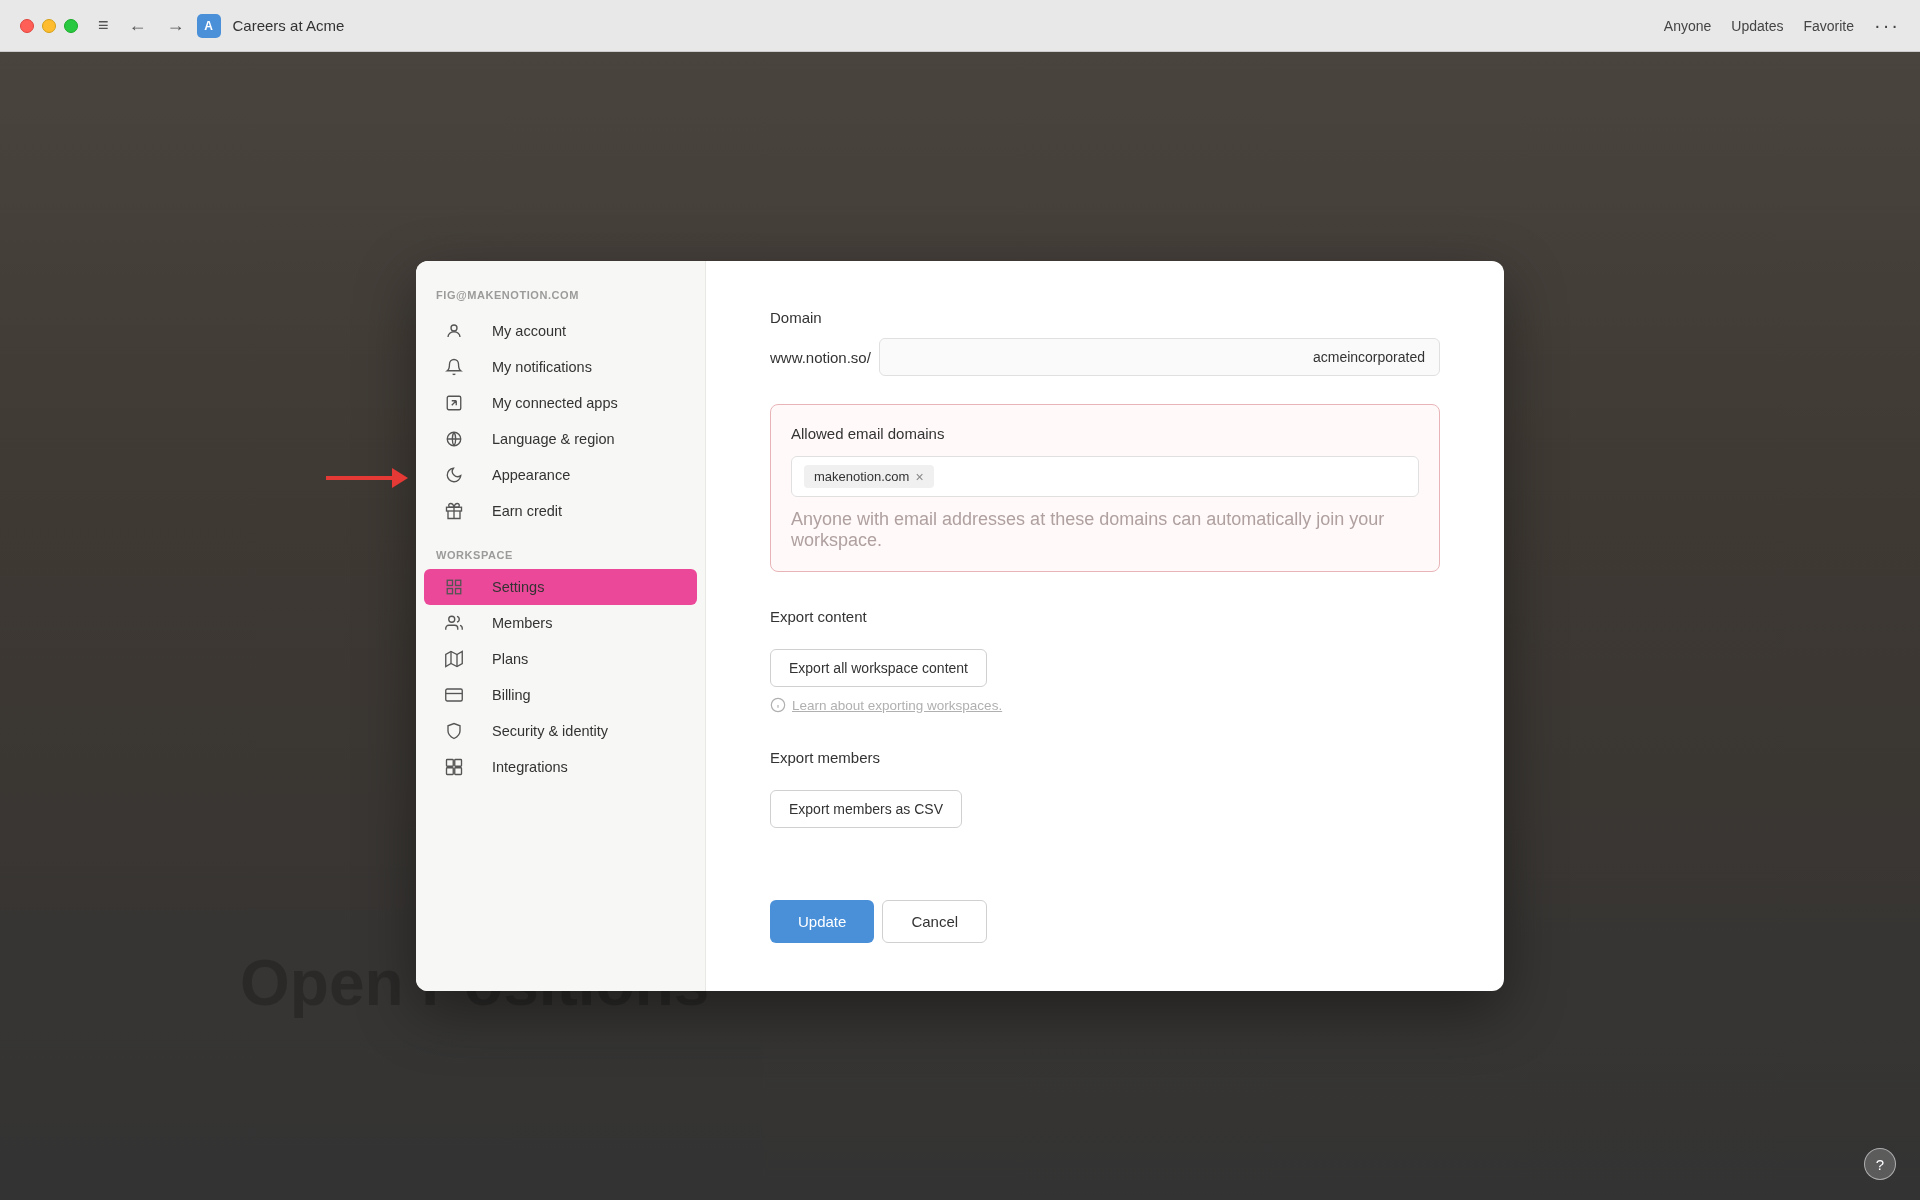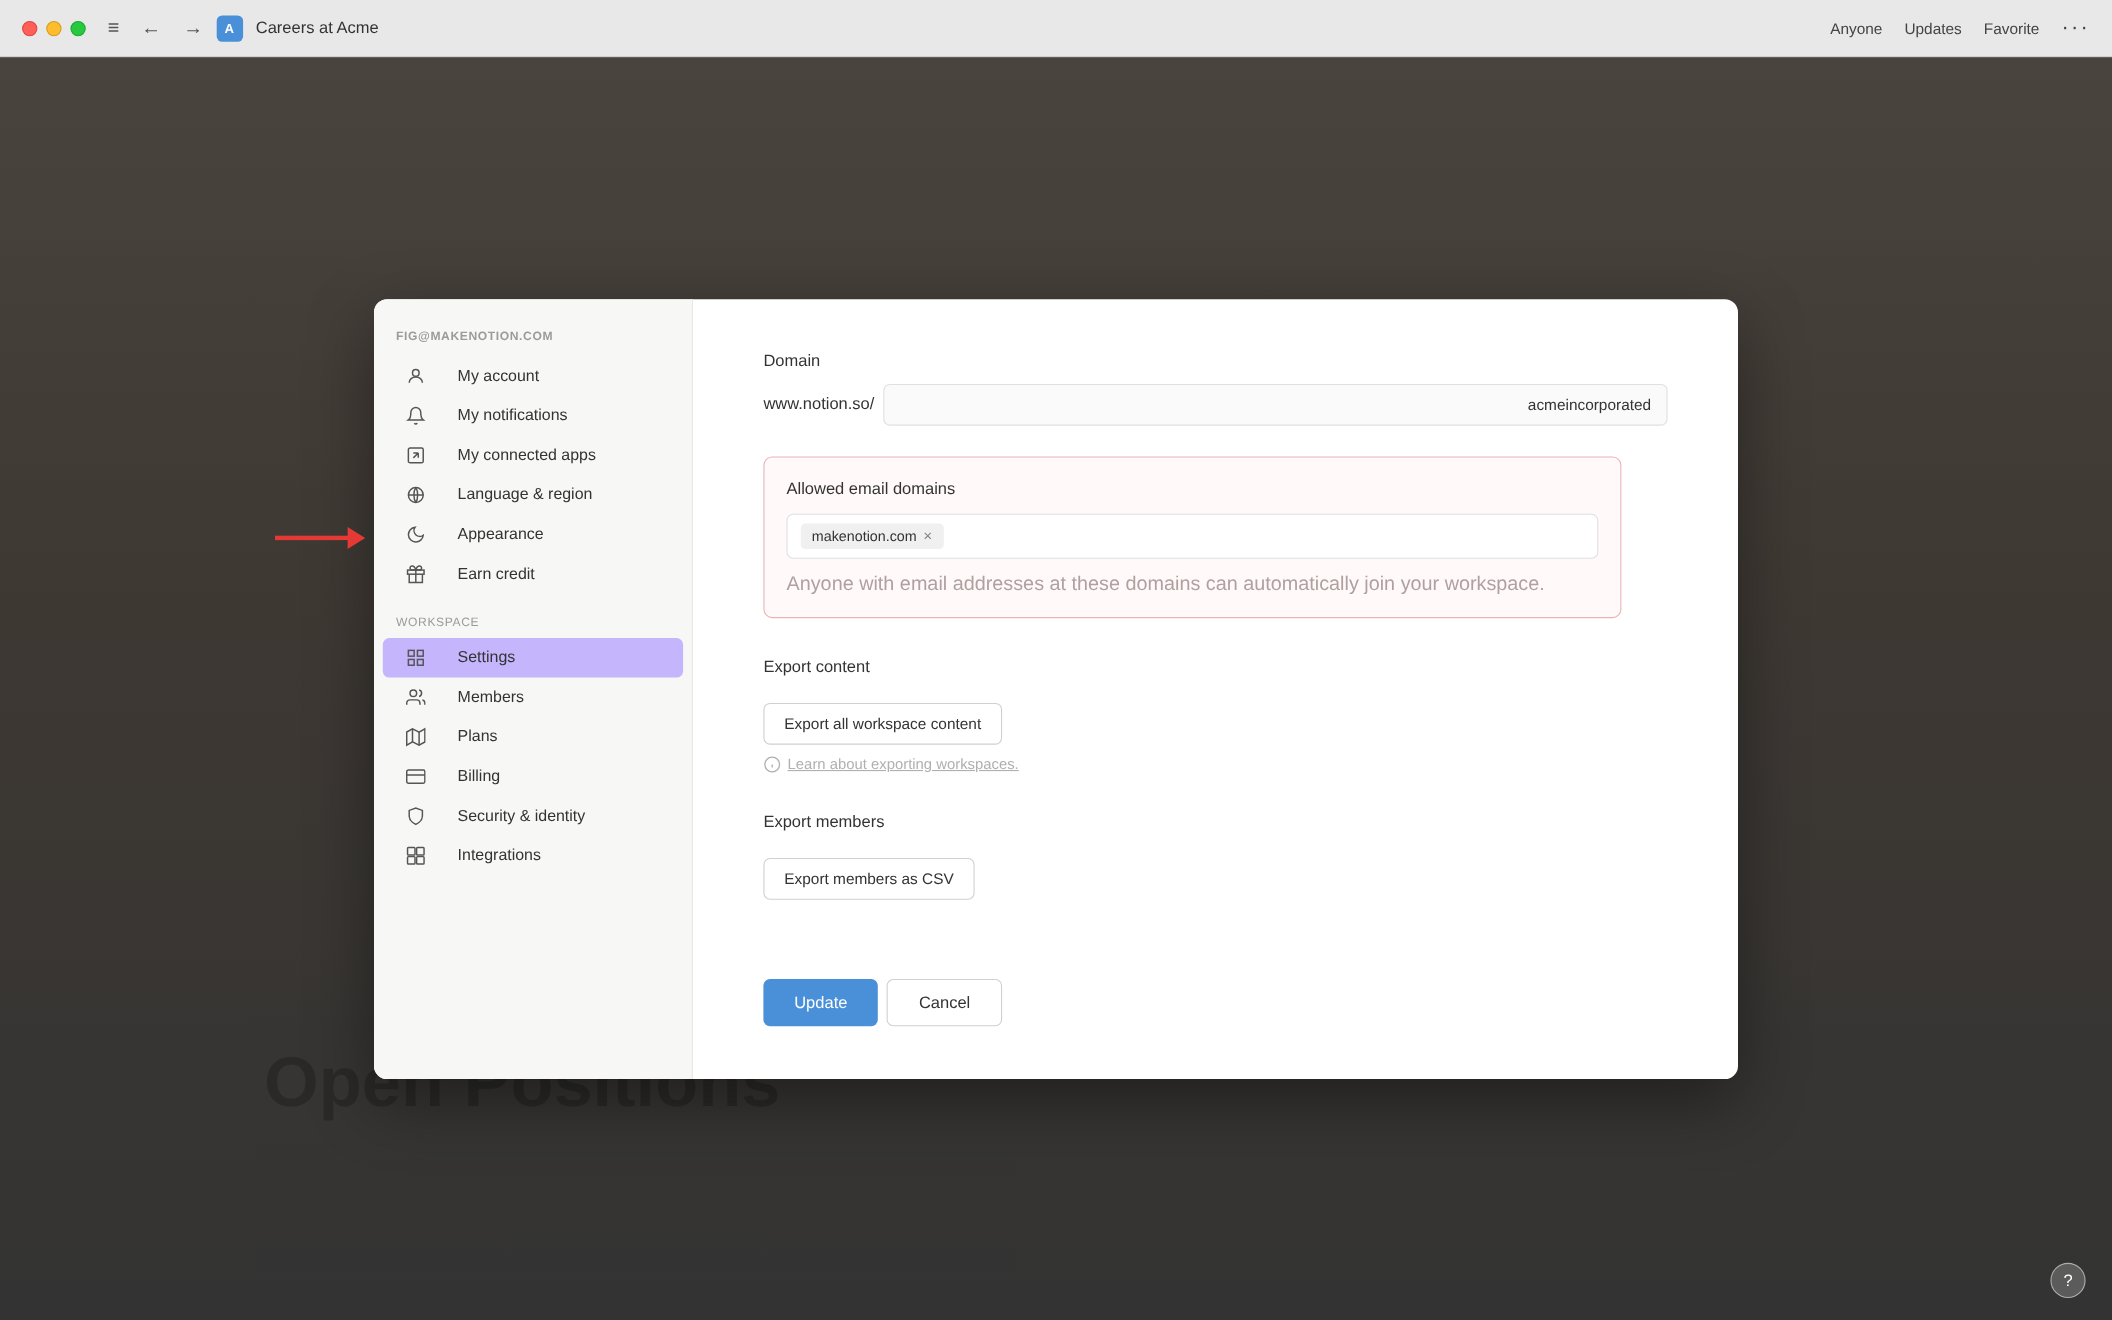--- a/index.html
+++ b/index.html
@@ -119,21 +119,21 @@
       background: rgba(0,0,0,0.3);
       display: flex;
       align-items: center;
       justify-content: center;
     }
 
     
     .modal {
       background: #ffffff;
       border-radius: 12px;
-      width: 1240px;
+      width: 1088px;
       max-height: 900px;
       display: flex;
       box-shadow: 0 20px 60px rgba(0,0,0,0.4);
       overflow: hidden;
     }
 
     
     .sidebar {
       width: 290px;
       min-width: 290px;
@@ -158,37 +158,37 @@
       gap: 28px;
       padding: 8px 20px;
       cursor: pointer;
       border-radius: 6px;
       margin: 0 8px;
       font-size: 14.5px;
       color: #333;
     }
 
     .sidebar-item.active {
-      background: #c4b5fd;
+      background: #ec4899;
       font-weight: 500;
     }
 
     .sidebar-icon {
       width: 20px;
       height: 20px;
       display: flex;
       align-items: center;
       justify-content: center;
       color: #555;
       flex-shrink: 0;
     }
 
     .sidebar-section-label {
       font-size: 11px;
-      font-weight: 400;
+      font-weight: 700;
       color: #9b9b9b;
       letter-spacing: 0.05em;
       padding: 20px 20px 8px 20px;
       text-transform: uppercase;
     }
 
     
     .main-content {
       flex: 1;
       padding: 48px 64px;

